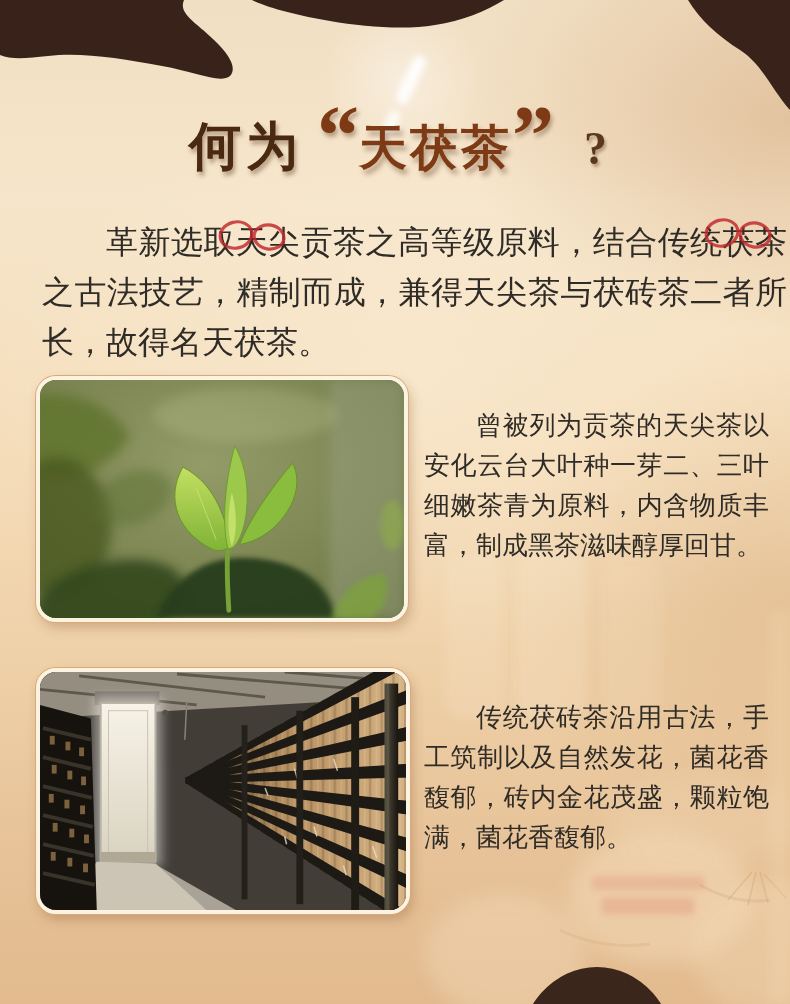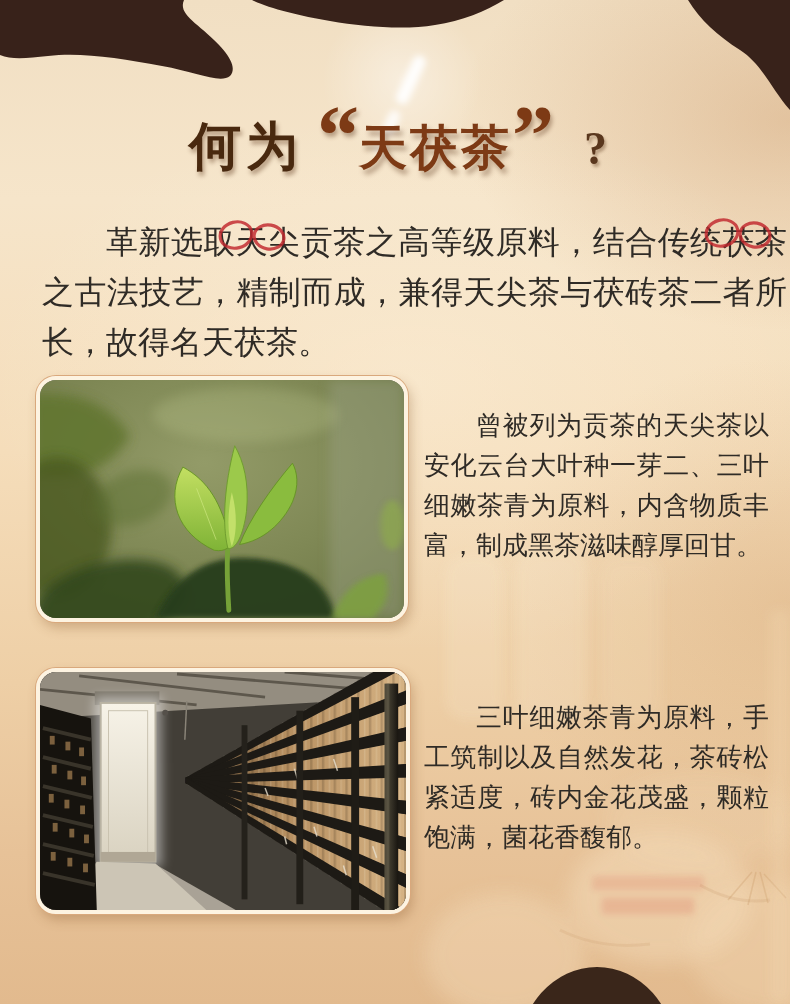--- a/index.html
+++ b/index.html
@@ -303,16 +303,16 @@
         </g>
 
         <rect x="206" y="55" width="6" height="180" fill="#24211b"></rect>
         <rect x="262" y="40" width="7" height="200" fill="#221f19"></rect>
         <rect x="318" y="26" width="8" height="220" fill="#1f1c16"></rect>
         <rect x="352" y="12" width="14" height="234" fill="url(#pole)"></rect>
         <rect x="354" y="12" width="3" height="234" fill="#6a6350" opacity="0.5"></rect>
       </svg>
     </div>
 
-    <p class="side-text second">三叶细嫩茶青为原料，手工筑制以及自然发花，茶砖松紧适度，砖内金花茂盛，颗粒饱满，菌花香馥郁。</p>
+    <p class="side-text second">传统茯砖茶沿用古法，手工筑制以及自然发花，菌花香馥郁，砖内金花茂盛，颗粒饱满，菌花香馥郁。</p>
 
   </div>
 </div>
 
 </body></html>

